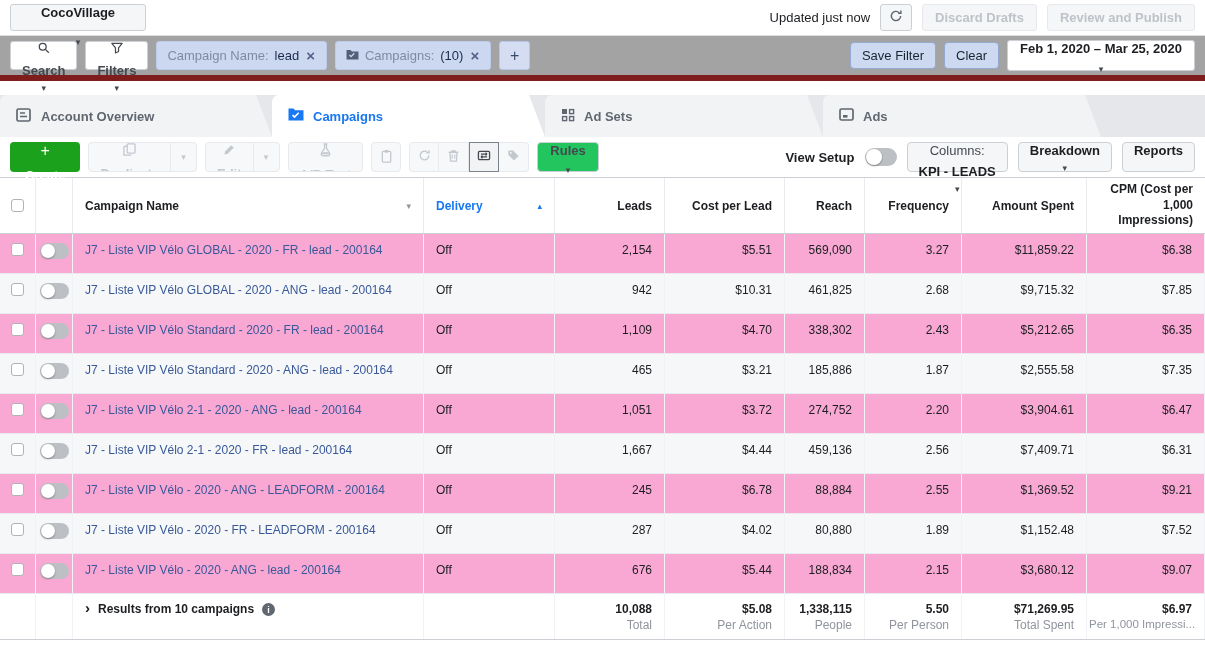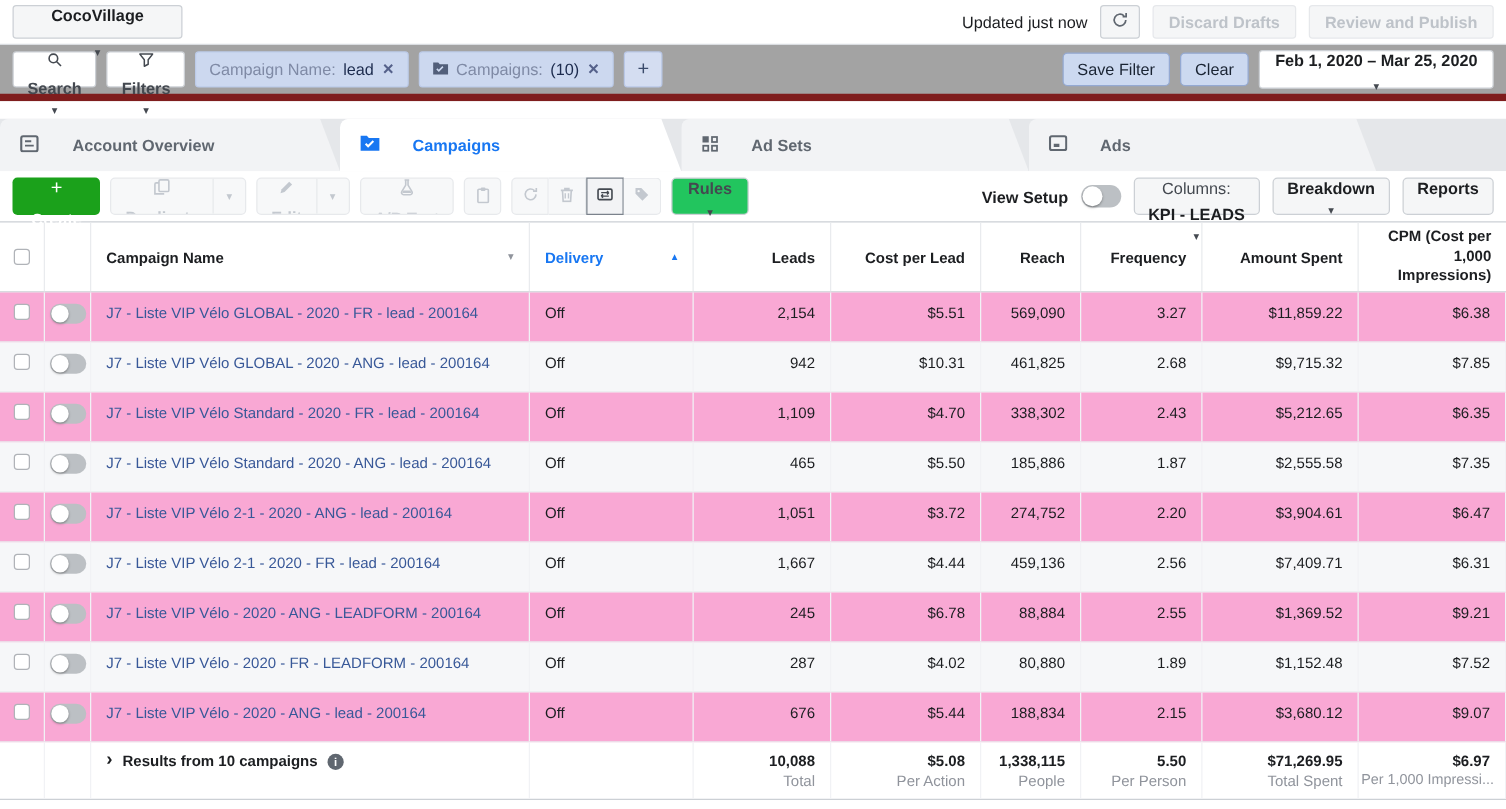--- a/index.html
+++ b/index.html
@@ -43,21 +43,21 @@
   .spacer { flex:1; }
   .savebtn { height:27px; padding:0 11px; background:#ccd9f0; border:1px solid #94a9d2;
              border-radius:4px; font-size:13px; color:#1a2433; }
   .datebtn { height:31px; display:flex; align-items:center; gap:9px; padding:0 12px;
              background:#fff; border:1px solid #ccd0d5; border-radius:3px;
              font-weight:bold; font-size:13px; color:#1c1e21; }
 
   
   .tabpad { height:14px; background:#fff; }
   .tabstrip { height:42px; background:#e5e7ea; display:flex; }
-  .tab { display:flex; align-items:center; gap:26px; padding:0 14px 0 16px;
+  .tab { display:flex; align-items:center; gap:9px; padding:0 14px 0 16px;
          font-weight:bold; font-size:13px; color:#606770; background:#f2f3f5;
          clip-path:polygon(0 0, calc(100% - 16px) 0, 100% 100%, 0 100%);
          border-top-left-radius:7px; }
   .tab-ao { flex:0 0 272px; }
   .tab-camp { flex:0 0 273px; }
   .tab-as { flex:0 0 278px; }
   .tab-ads { flex:0 0 278px; }
   .tab.active { background:#fff; color:#1877f2; }
   .tab svg { flex:0 0 auto; }
 
@@ -452,21 +452,21 @@
           <span class="cb"></span>
         </div>
       <div class="td w-tog c">
           <span class="switch sm">
             <span class="knob"></span>
           </span>
         </div>
       <div class="td w-name"><span class="link">J7 - Liste VIP Vélo Standard - 2020 - ANG - lead - 200164</span></div>
       <div class="td w-del">Off</div>
       <div class="td w-leads num">465</div>
-      <div class="td w-cpl num">$5.50</div>
+      <div class="td w-cpl num">$3.21</div>
       <div class="td w-reach num">185,886</div>
       <div class="td w-freq num">1.87</div>
       <div class="td w-spent num">$2,555.58</div>
       <div class="td w-cpm num">$7.35</div>
     </div>
 
     <div class="tr">
       <div class="td w-check c">
           <span class="cb"></span>
         </div>

